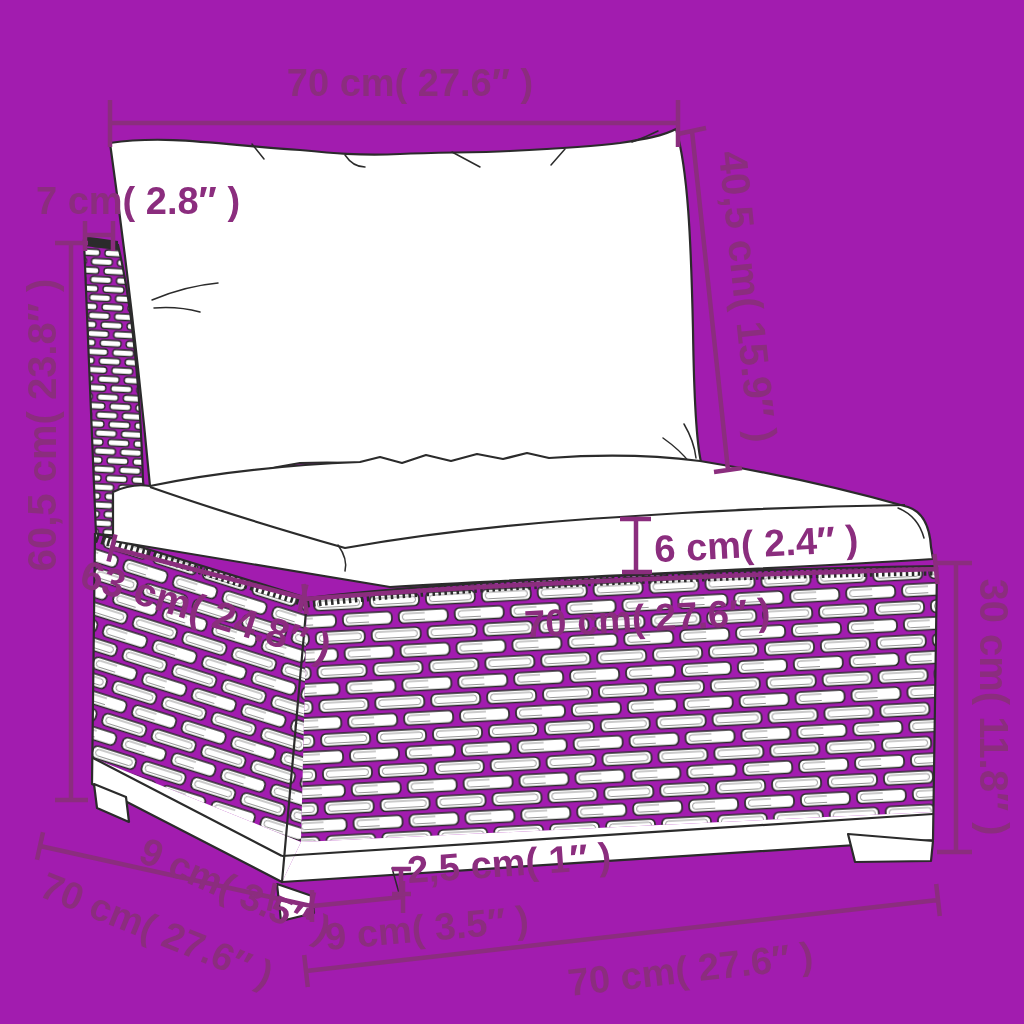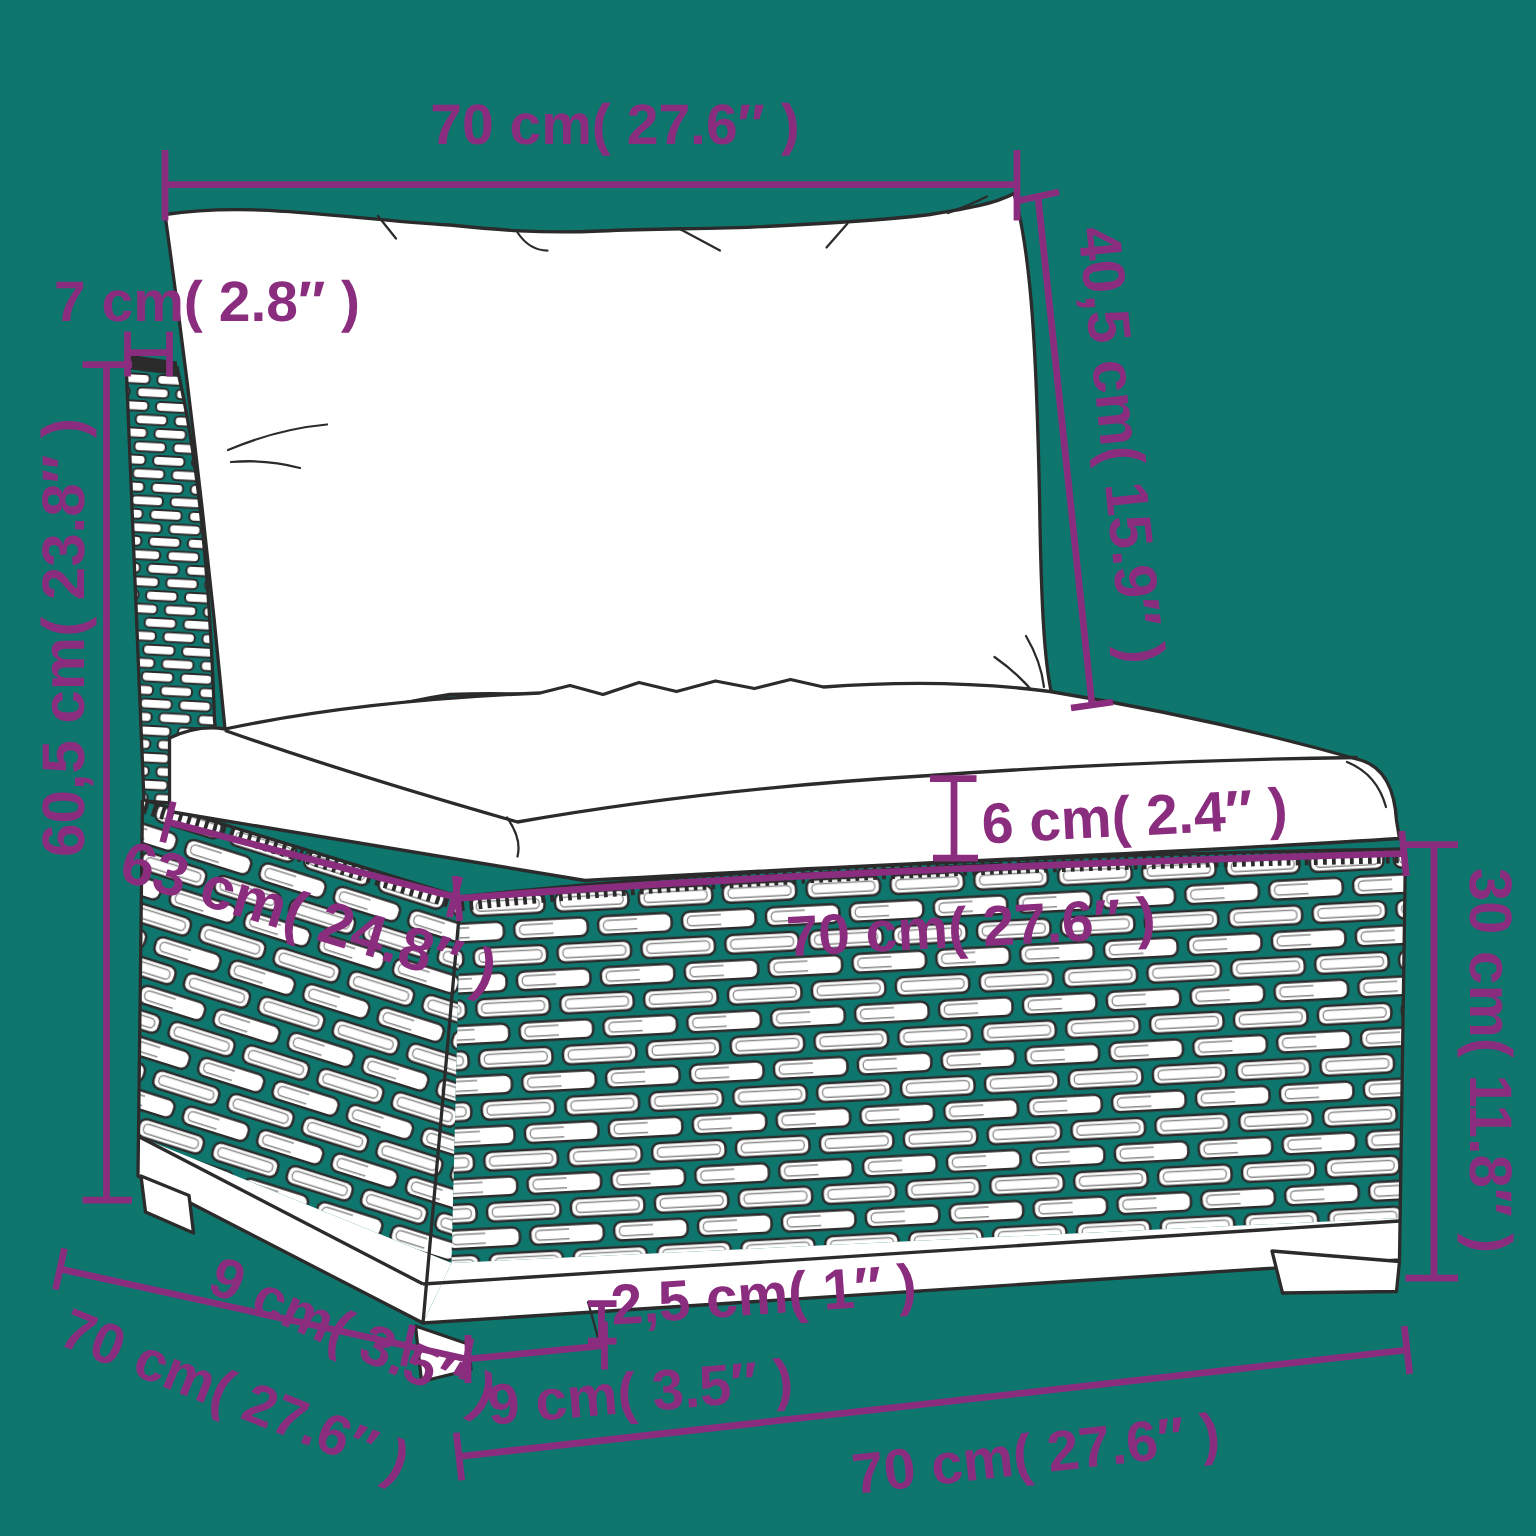--- a/index.html
+++ b/index.html
@@ -9,21 +9,21 @@
   .dt.big{font-size:40px;}
   .dl{fill:none;stroke-width:4.5;}
   .art{fill:none;stroke:#2b2b2b;stroke-width:2.2;stroke-linejoin:round;}
   .artfill{fill:#ffffff;stroke:#2b2b2b;stroke-width:2.2;stroke-linejoin:round;}
   .wrk{fill:none;stroke:#2b2b2b;stroke-width:1.5;stroke-linecap:round;}
   .band{fill:none;stroke:#2b2b2b;stroke-width:9;}
 </style>
 </head>
 <body>
 
-<div class="stage" style="background: #0f766e;">
+<div class="stage" style="background: #a21caf;">
 <svg width="1024" height="1024" viewBox="0 0 1024 1024">
   <defs>
     <pattern id="wickerS" width="26" height="18" patternUnits="userSpaceOnUse" patternTransform="rotate(3)">
       <rect x="1" y="1" width="21" height="6.5" rx="3" fill="#fff" stroke="#2b2b2b" stroke-width="1.4"></rect>
       <rect x="-12" y="10" width="21" height="6.5" rx="3" fill="#fff" stroke="#2b2b2b" stroke-width="1.4"></rect>
       <rect x="14" y="10" width="21" height="6.5" rx="3" fill="#fff" stroke="#2b2b2b" stroke-width="1.4"></rect>
     </pattern>
     <pattern id="wickerL" width="52" height="34" patternUnits="userSpaceOnUse" patternTransform="rotate(17.5)">
       <rect x="2" y="2" width="45" height="12.5" rx="5" fill="#fff" stroke="#2b2b2b" stroke-width="1.7"></rect>
       <rect x="5.5" y="5" width="38" height="6.5" rx="3" fill="none" stroke="#2b2b2b" stroke-width="0.9" opacity="0.55"></rect>

